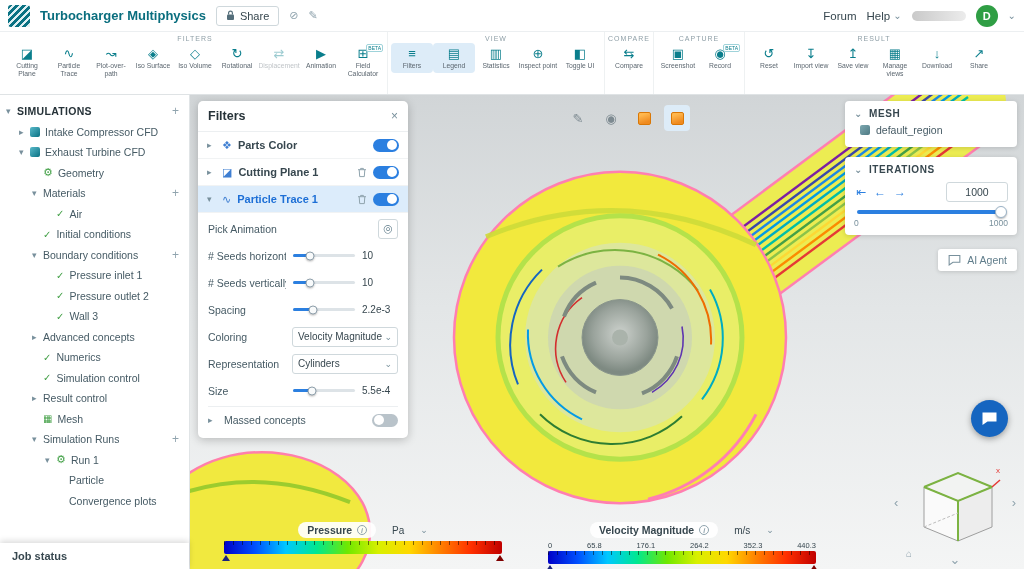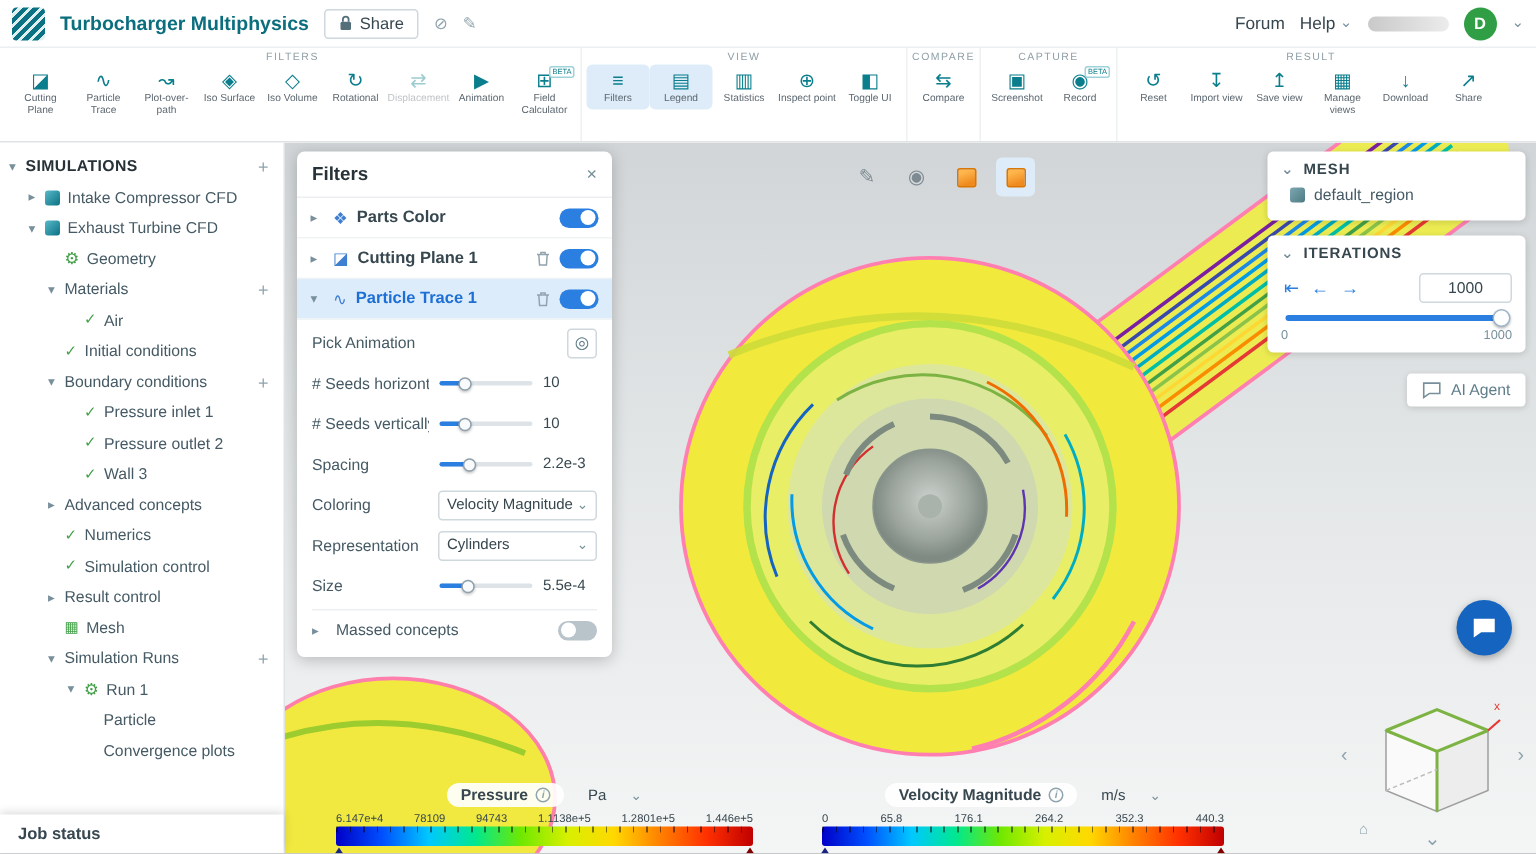--- a/index.html
+++ b/index.html
@@ -636,28 +636,20 @@
             <div class="lg-hdr">
               <span class="lg-chip">
                 <span>Pressure</span>
                 <span class="info">i</span>
               </span>
               <span class="lg-unit">
                 <span>Pa</span>
                 <span class="sel-caret">⌄</span>
               </span>
             </div>
-            <div class="lg-ticks">
-              <span class="tick">6.147e+4</span>
-              <span class="tick">78109</span>
-              <span class="tick">94743</span>
-              <span class="tick">1.1138e+5</span>
-              <span class="tick">1.2801e+5</span>
-              <span class="tick">1.446e+5</span>
-            </div>
             <div class="lg-bar" style="background: linear-gradient(90deg, rgb(0, 0, 200), rgb(0, 80, 255), rgb(0, 200, 255), rgb(0, 232, 144), rgb(112, 232, 0), rgb(216, 240, 0), rgb(255, 216, 0), rgb(255, 128, 0), rgb(255, 48, 0), rgb(192, 0, 0));">
               <i class="marker left"></i>
               <i class="marker right"></i>
             </div>
           </div>
           <div class="legend velocity">
             <div class="lg-hdr">
               <span class="lg-chip">
                 <span>Velocity Magnitude</span>
                 <span class="info">i</span>

